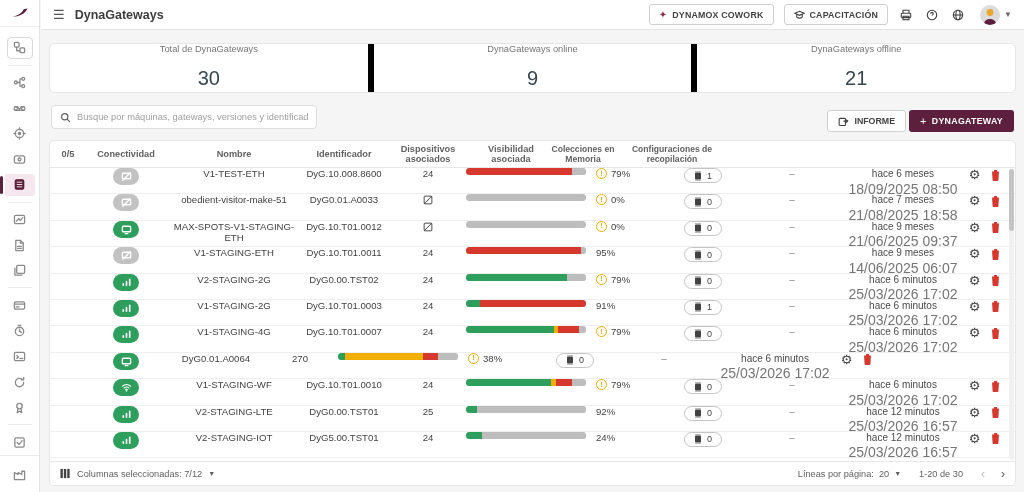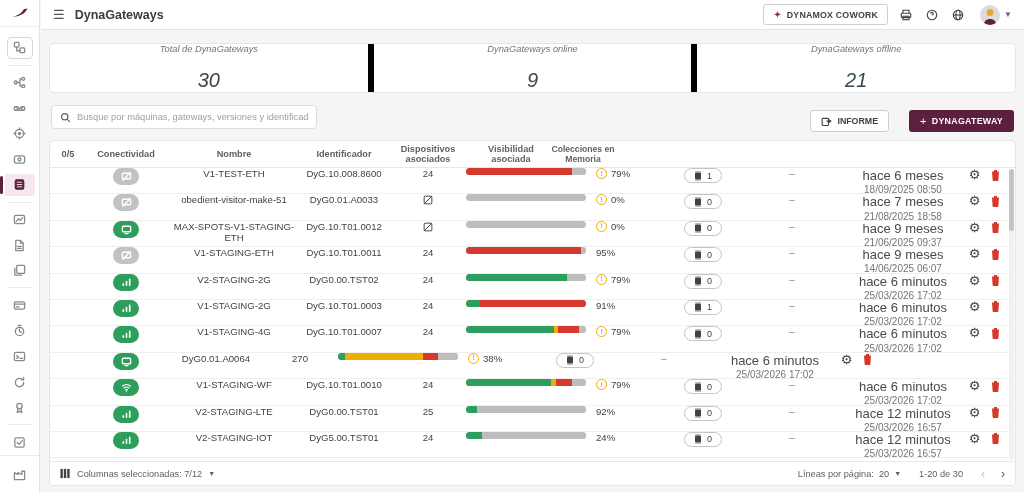--- a/index.html
+++ b/index.html
@@ -42,33 +42,33 @@
   .avatar-wrap { display:flex; align-items:center; gap:4px; cursor:pointer; margin-left:4px;}
   .avatar { width:20px; height:20px; border-radius:50%; background:#dcdcdc; overflow:hidden;
     display:flex; align-items:flex-end; justify-content:center;}
   .chev { color:#666; font-size:8px; }
 
   
   .main { position:absolute; left:41px; top:30px; right:0; bottom:0; padding:13px 8px 0 8px; }
 
   .stats { background:#fff; border:1px solid #e6e6e6; border-radius:5px; height:50px;
     display:flex; align-items:stretch; }
-  .stat { flex:1; display:flex; flex-direction:column; align-items:center; justify-content:space-between; gap:3px;font-style:italic;}
+  .stat { flex:1; display:flex; flex-direction:column; align-items:center; justify-content:flex-start; gap:13px;}
   .stat + .stat { border-left:6px solid #000000; }
   .stat-label { font-size:9.3px; color:#757575; }
   .stat-value { font-size:20px; color:#37474f; font-weight:500; }
 
   .toolbar { display:flex; align-items:center; margin:9px 2px 8px 2px; }
   .search { display:flex; align-items:center; gap:6px; background:#fff; border:1px solid #ddd;
     border-radius:4px; height:24px; width:266px; padding:0 8px; }
   .search svg { width:11px; height:11px; stroke:#616161; fill:none; stroke-width:1.6; }
   .search input { border:none; outline:none; flex:1; font-size:9.3px; color:#424242;
     font-family:inherit; background:transparent;}
   .search input::placeholder { color:#9e9e9e; }
-  .tb-right { margin-left:auto; display:flex; gap:20px;margin-top:8px; }
+  .tb-right { margin-left:auto; display:flex; gap:3px;margin-top:8px; }
   .btn-informe { display:flex; align-items:center; gap:5px; background:#fff; border:1px solid #cfcfcf;
     border-radius:3px; height:22px; padding:0 10px; font-size:8.8px; font-weight:bold; color:#424242; cursor:pointer; font-family:inherit;}
   .btn-informe svg { width:11px; height:11px; stroke:#424242; fill:none; stroke-width:1.4;}
   .btn-dyna { display:flex; align-items:center; gap:5px; background:#5c1f3d; border:none;
     border-radius:3px; height:22px; padding:0 11px; font-size:8.8px; font-weight:bold; color:#fff;
     letter-spacing:.3px; cursor:pointer; font-family:inherit;}
   .btn-dyna .plus { font-size:11px; font-weight:normal; }
 
   
   .card { background:#fff; border:1px solid #e6e6e6; border-radius:5px; position:relative;
@@ -91,22 +91,22 @@
     stroke-linecap:round; display:none;}
   .bar { width:100%; height:7px; border-radius:4px; overflow:hidden; display:flex; background:#bdbdbd;}
   .bar span { height:100%; display:block; }
   .warn-ic { width:11px; height:11px; border:1.3px solid #efaf00; border-radius:50%; color:#efaf00;
     font-size:8px; font-weight:bold; display:flex; align-items:center; justify-content:center;
     margin-right:4px; line-height:1;}
   .mem-pill { display:flex; align-items:center; gap:5px; border:1px solid #c4c4c4; border-radius:10px;
     padding:1.5px 9px; font-size:9px; color:#424242;}
   .mem-pill svg { width:8px; height:10px; }
   .no-dev svg { width:12px; height:12px; stroke:#424242; fill:none; stroke-width:1.1;}
-  .last-rel { color:#4a4a4a; font-size:13px;}
-  .last-date { color:#757575; font-size:10px;}
+  .last-rel { color:#4a4a4a; font-size:10px;}
+  .last-date { color:#757575; font-size:14px;}
   .gear { font-size:13px; color:#424242; cursor:pointer; line-height:1;}
   .trash { cursor:pointer; display:flex;}
   .trash svg { width:11px; height:12px; fill:#d6382e; }
 
   .scrollbar { position:absolute; right:1px; top:28px; bottom:25px; width:5px; background:#f1f1f1; border-radius:3px;}
   .scroll-thumb { position:absolute; top:0; width:5px; height:62px; background:#c4c4c4; border-radius:3px; cursor:grab;}
 
   .tfoot { height:24px; border-top:1px solid #e8e8e8; display:flex; align-items:center;
     padding:0 10px; font-size:9.2px; color:#616161; flex-shrink:0; background:#fff;}
   .cols-sel { display:flex; align-items:center; gap:6px; cursor:pointer;}
@@ -237,20 +237,26 @@
     </div>
   </nav>
 
   <header class="header">
     <span class="burger">☰</span>
     <span class="h-title">DynaGateways</span>
     <div class="h-right">
       <button class="h-btn">
         <span class="spark">✦</span>
         <span>DYNAMOX COWORK</span>
+      </button>
+      <button class="h-btn">
+        <svg viewBox="0 0 14 14">
+            <path d="M1 5.5 7 3l6 2.5L7 8 1 5.5zM3.5 6.8V10c0 .8 1.6 1.6 3.5 1.6s3.5-.8 3.5-1.6V6.8"></path>
+          </svg>
+        <span>CAPACITACIÓN</span>
       </button>
       <span class="h-ic">
         <svg viewBox="0 0 14 14">
             <path d="M3.5 5V1.5h7V5"></path>
             <rect x="1.5" y="5" width="11" height="5" rx="1"></rect>
             <rect x="3.5" y="8.5" width="7" height="4"></rect>
           </svg>
         </span>
       <span class="h-ic">
         <svg viewBox="0 0 14 14">
@@ -319,20 +325,21 @@
 
     <section class="card">
       <div class="thead">
         <div class="cell c-sel">0/5</div>
         <div class="cell c-conn">Conectividad</div>
         <div class="cell c-name">Nombre</div>
         <div class="cell c-id">Identificador</div>
         <div class="cell c-dev">Dispositivos asociados</div>
         <div class="cell c-vis">Visibilidad asociada</div>
         <div class="cell c-mem" style="font-size:8.6px">Colecciones en Memoria</div>
+        <div class="cell c-cfg" style="font-size:8.6px">Configuraciones de recopilación</div>
         <div class="cell c-act"></div>
       </div>
 
       <div class="tbody">
   <div class="trow">
     <div class="cell c-sel"></div>
     <div class="cell c-conn">
       <span class="badge offline">
 
         <svg viewBox="0 0 12 12" style="display: block;">

